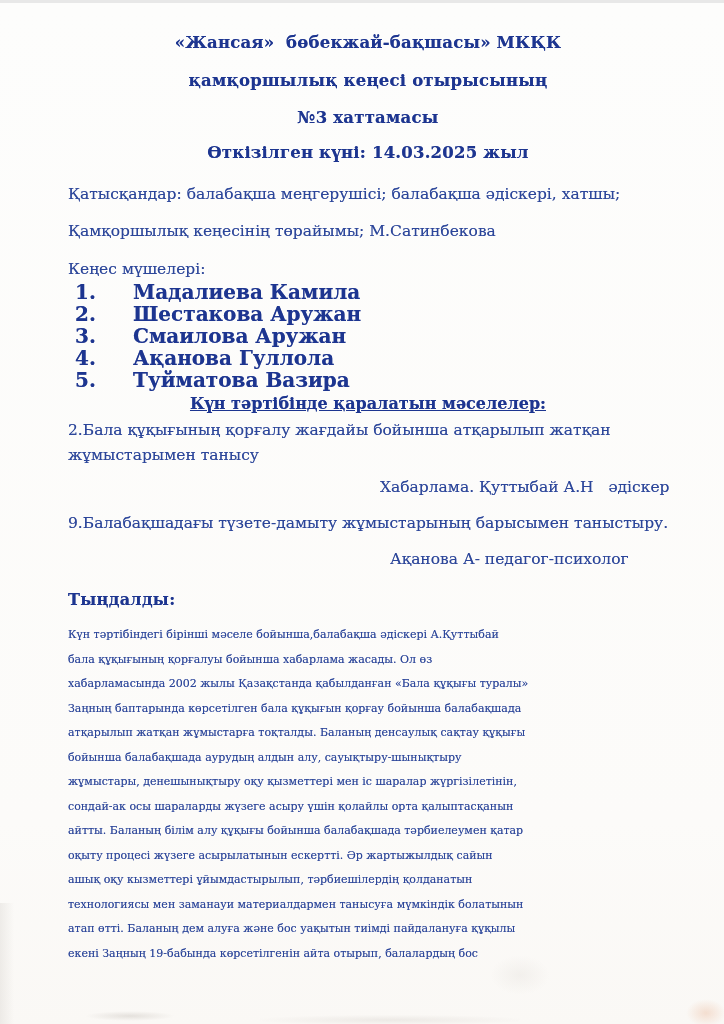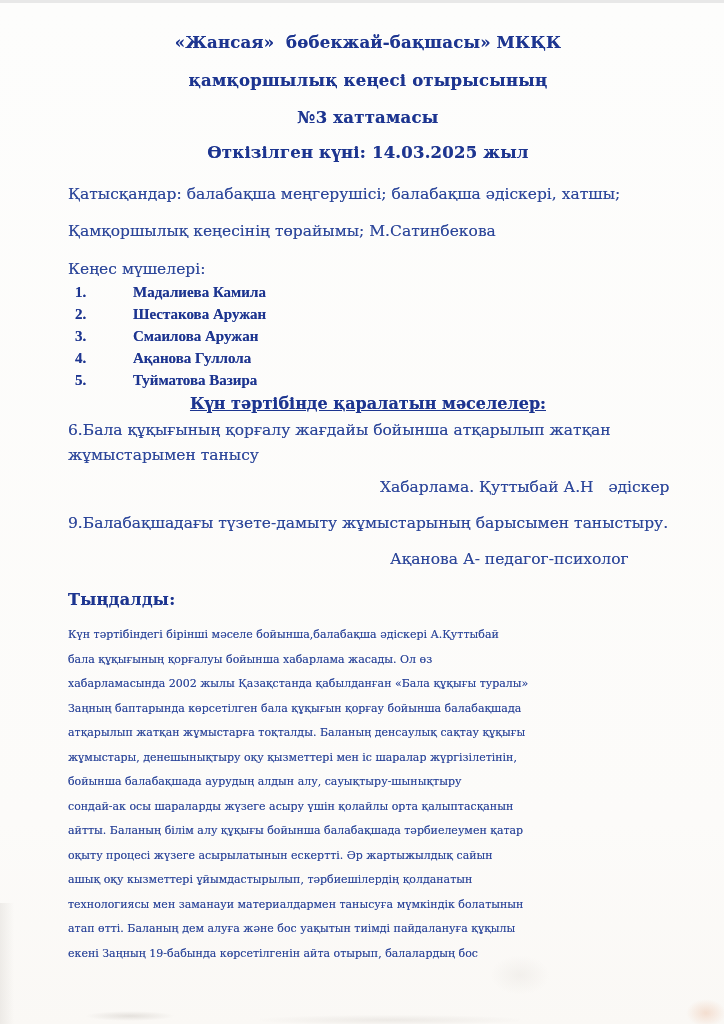--- a/index.html
+++ b/index.html
@@ -37,24 +37,23 @@
   .body-line {
     font-size: 15.5px;
     line-height: 24px;
     white-space: nowrap;
   }
   .participants-1 { margin-top: 17px; }
   .participants-2 { margin-top: 13px; }
   .members-heading { margin-top: 14px; }
 
   .member-row {
-    font-size: 15px;
+    font-size: 20px;
     line-height: 22px;
     white-space: nowrap;
-    font-family: Liberation Serif, serif;
   }
   .member-num {
     display: inline-block;
     width: 65px;
     padding-left: 7px;
     box-sizing: border-box;
   }
 
   .agenda-heading {
     text-align: center;
@@ -132,37 +131,37 @@
     </div>
     <div class="member-row ink-bold">
       <span class="member-num">4.</span><span>Ақанова Гуллола</span>
     </div>
     <div class="member-row ink-bold">
       <span class="member-num">5.</span><span>Туйматова Вазира</span>
     </div>
 
     <div class="agenda-heading ink-bold">Күн тәртібінде қаралатын мәселелер:</div>
 
-    <div class="agenda-item-line ink agenda-item-first">6.Бала құқығының қорғалу жағдайы бойынша атқарылып жатқан</div>
+    <div class="agenda-item-line ink agenda-item-first">2.Бала құқығының қорғалу жағдайы бойынша атқарылып жатқан</div>
     <div class="agenda-item-line ink">жұмыстарымен танысу</div>
     <div class="agenda-item-line ink presenter-1">Хабарлама. Қуттыбай А.Н&nbsp;&nbsp; әдіскер</div>
 
     <div class="agenda-item-line ink agenda-item-2">9.Балабақшадағы түзете-дамыту жұмыстарының барысымен таныстыру.</div>
     <div class="agenda-item-line ink presenter-2">Ақанова А- педагог-психолог</div>
 
     <div class="heard-heading ink-bold">Тыңдалды:</div>
 
     <div class="heard-para">
       <div class="para-line ink">Күн тәртібіндегі бірінші мәселе бойынша,балабақша әдіскері А.Қуттыбай</div>
       <div class="para-line ink">бала құқығының қорғалуы бойынша хабарлама жасады. Ол өз</div>
       <div class="para-line ink">хабарламасында 2002 жылы Қазақстанда қабылданған «Бала құқығы туралы»</div>
       <div class="para-line ink">Заңның баптарында көрсетілген бала құқығын қорғау бойынша балабақшада</div>
       <div class="para-line ink">атқарылып жатқан жұмыстарға тоқталды. Баланың денсаулық сақтау құқығы</div>
+      <div class="para-line ink">бойынша балабақшада аурудың алдын алу, сауықтыру-шынықтыру</div>
       <div class="para-line ink">жұмыстары, денешынықтыру оқу қызметтері мен іс шаралар жүргізілетінін,</div>
-      <div class="para-line ink">бойынша балабақшада аурудың алдын алу, сауықтыру-шынықтыру</div>
       <div class="para-line ink">сондай-ак осы шараларды жүзеге асыру үшін қолайлы орта қалыптасқанын</div>
       <div class="para-line ink">айтты. Баланың білім алу құқығы бойынша балабақшада тәрбиелеумен қатар</div>
       <div class="para-line ink">оқыту процесі жүзеге асырылатынын ескертті. Әр жартыжылдық сайын</div>
       <div class="para-line ink">ашық оқу кызметтері ұйымдастырылып, тәрбиешілердің қолданатын</div>
       <div class="para-line ink">технологиясы мен заманауи материалдармен танысуға мүмкіндік болатынын</div>
       <div class="para-line ink">атап өтті. Баланың дем алуға және бос уақытын тиімді пайдалануға құқылы</div>
       <div class="para-line ink">екені Заңның 19-бабында көрсетілгенін айта отырып, балалардың бос</div>
     </div>
 
   </div>

